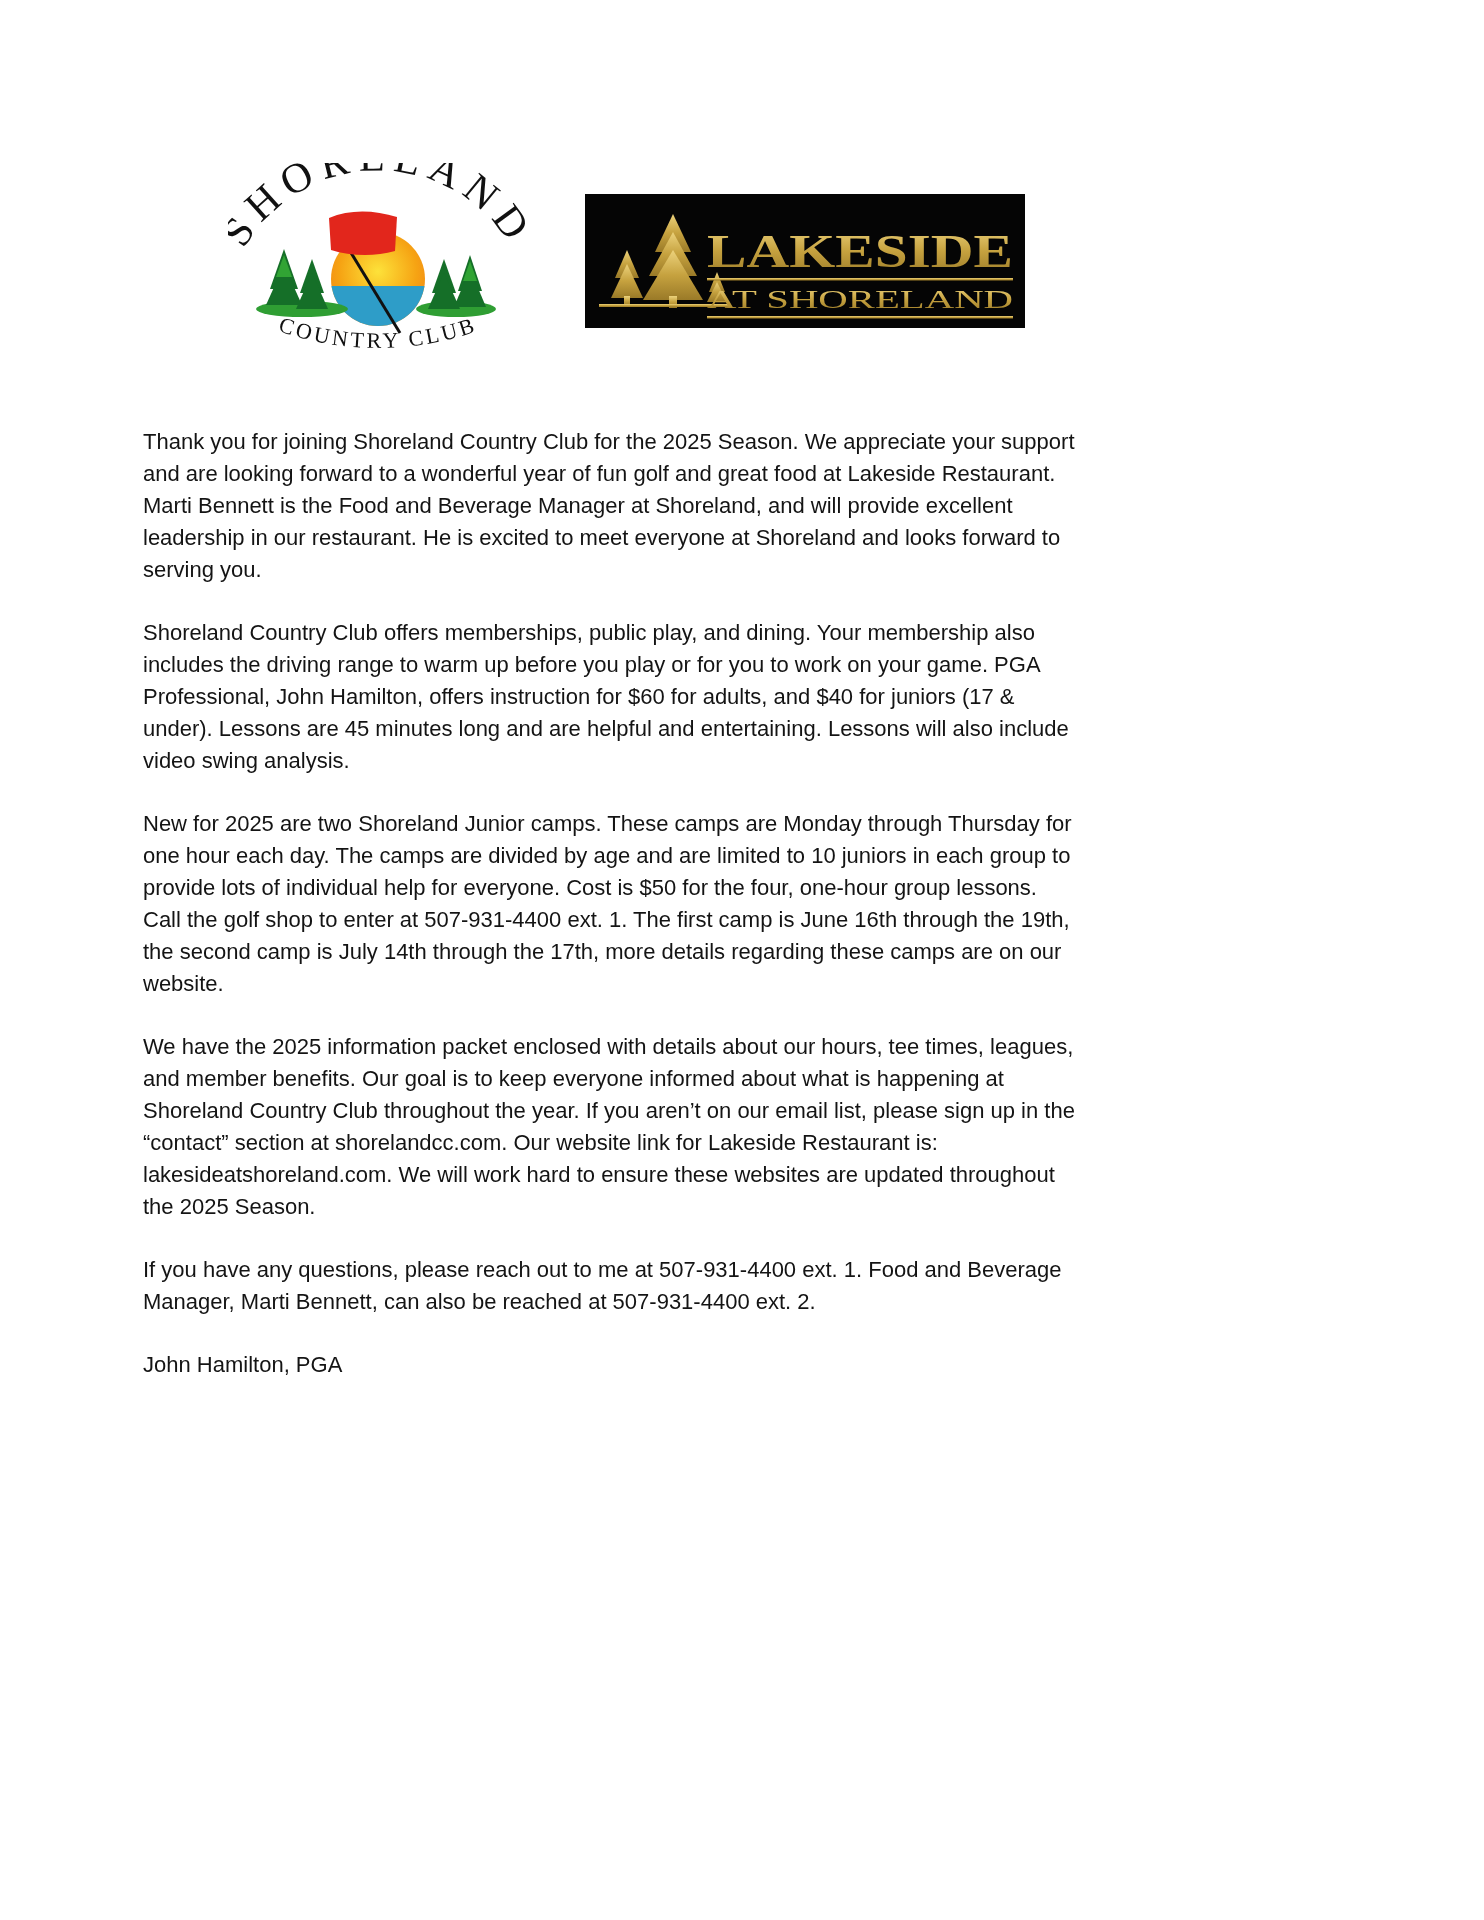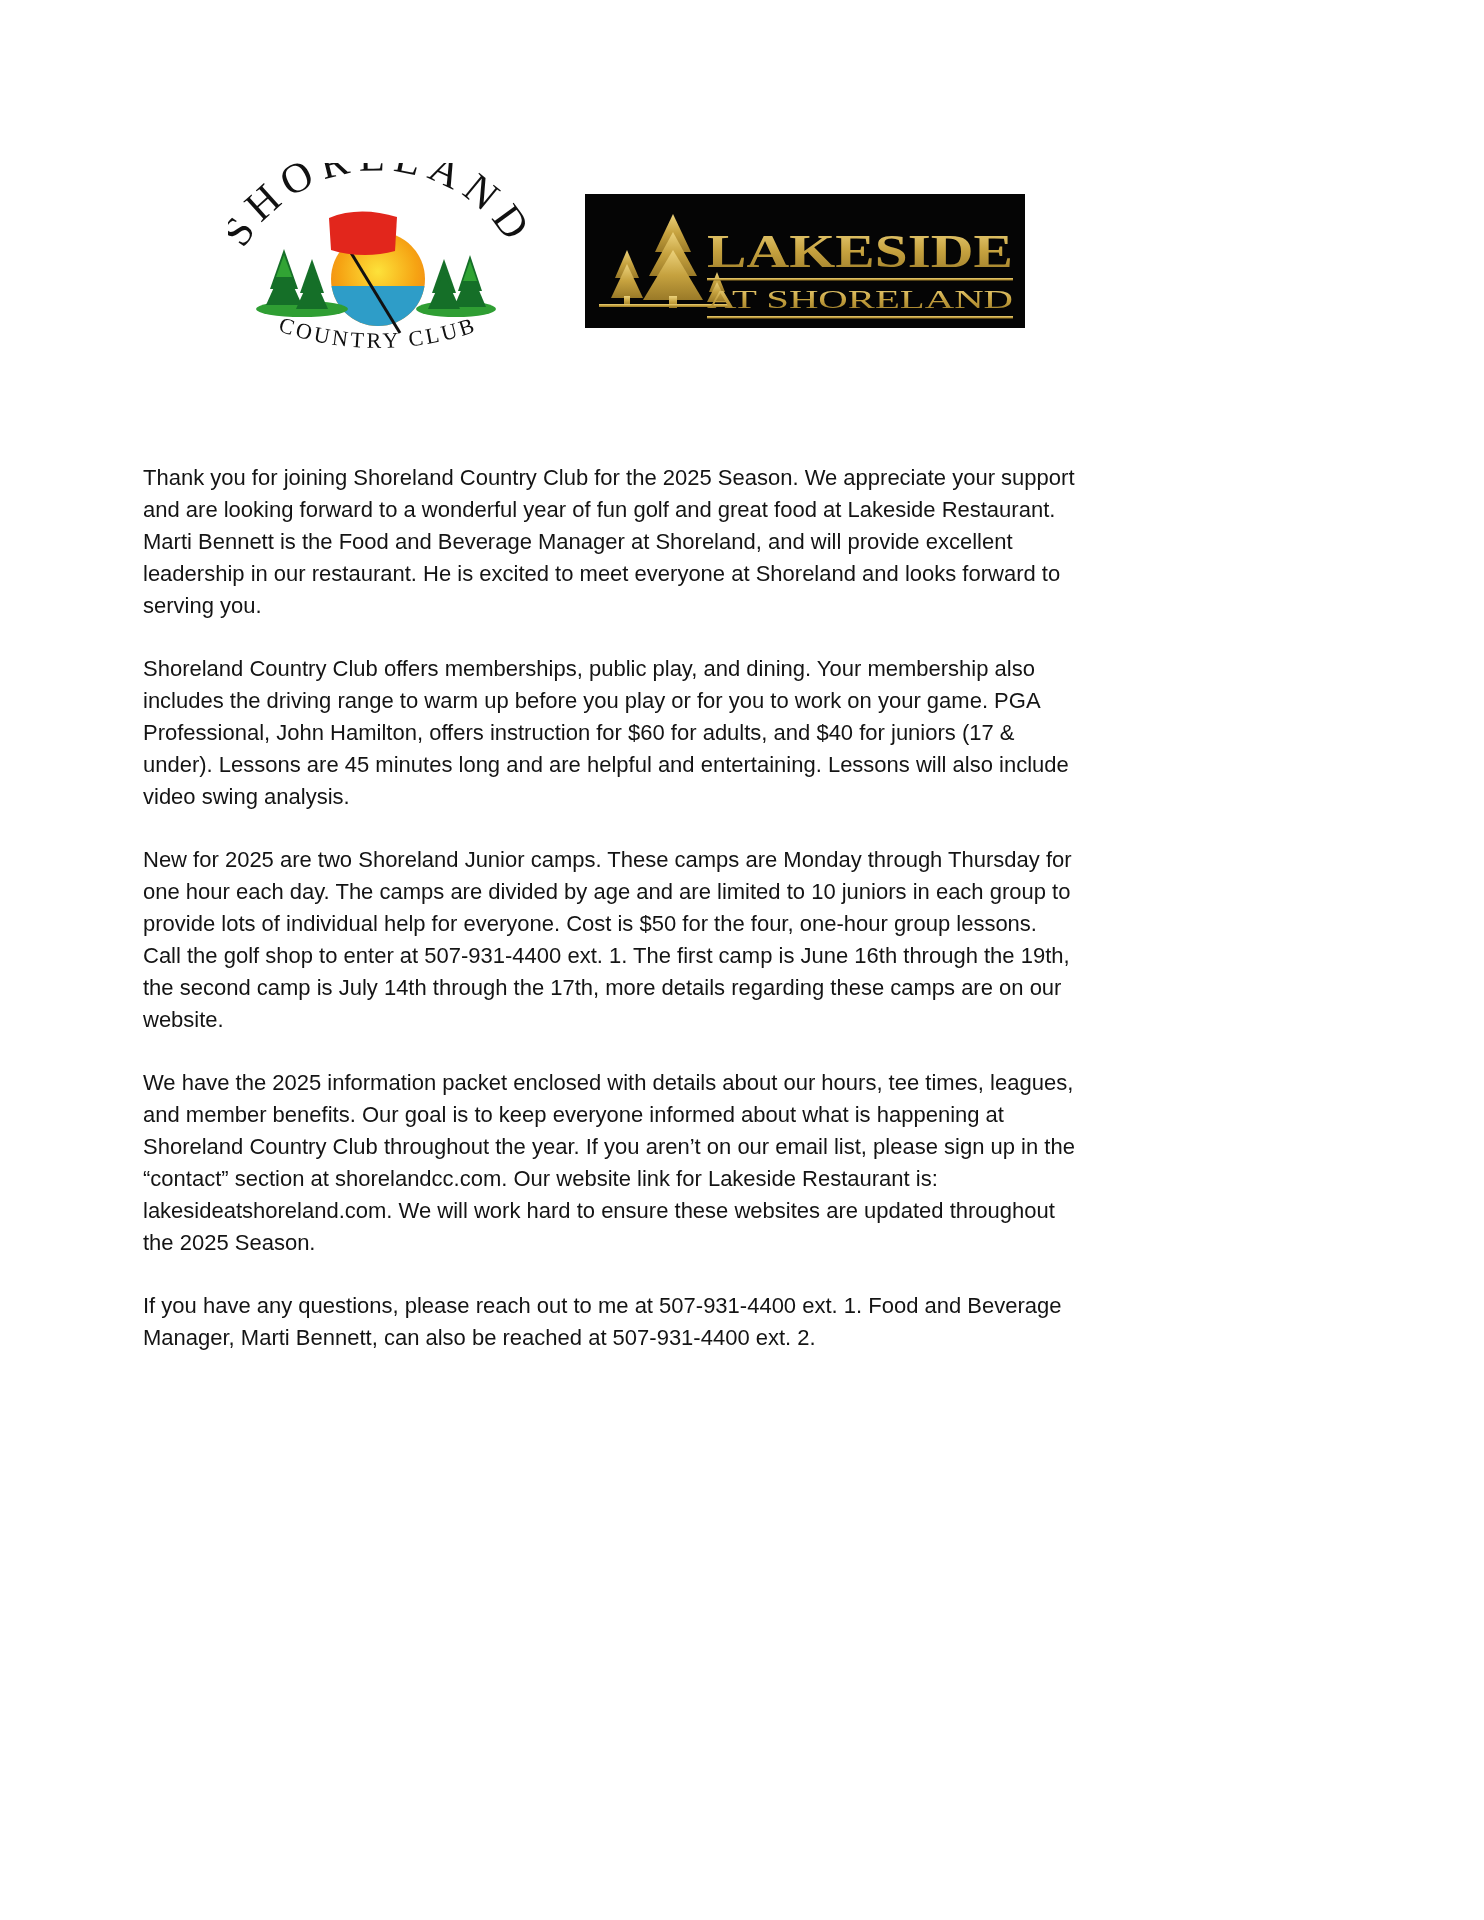--- a/index.html
+++ b/index.html
@@ -16,21 +16,21 @@
   .logo-row {
     display: flex;
     align-items: center;
     gap: 57px;
     padding-top: 163px;
     padding-left: 228px;
   }
   .content {
     width: 932px;
     margin-left: 143px;
-    margin-top: 104px;
+    margin-top: 68px;
     font-size: 22px;
     line-height: 32px;
   }
   .content p {
     margin: 0 0 31px 0;
   }
   .closing { margin-top: 71px !important; margin-bottom: 0 !important; }
   .signature { margin-top: 22px !important; margin-bottom: 0 !important; }
   svg text { user-select: none; }
 </style>
@@ -123,15 +123,16 @@
     </svg>
 
   </div>
 
   <div class="content">
     <p>Thank you for joining Shoreland Country Club for the 2025 Season. We appreciate your support and are looking forward to a wonderful year of fun golf and great food at Lakeside Restaurant. Marti Bennett is the Food and Beverage Manager at Shoreland, and will provide excellent leadership in our restaurant. He is excited to meet everyone at Shoreland and looks forward to serving you.</p>
     <p>Shoreland Country Club offers memberships, public play, and dining. Your membership also includes the driving range to warm up before you play or for you to work on your game. PGA Professional, John Hamilton, offers instruction for $60 for adults, and $40 for juniors (17 &amp; under). Lessons are 45 minutes long and are helpful and entertaining. Lessons will also include video swing analysis.</p>
     <p>New for 2025 are two Shoreland Junior camps. These camps are Monday through Thursday for one hour each day. The camps are divided by age and are limited to 10 juniors in each group to provide lots of individual help for everyone. Cost is $50 for the four, one-hour group lessons. Call the golf shop to enter at 507-931-4400 ext. 1. The first camp is June 16th through the 19th, the second camp is July 14th through the 17th, more details regarding these camps are on our website.</p>
     <p>We have the 2025 information packet enclosed with details about our hours, tee times, leagues, and member benefits. Our goal is to keep everyone informed about what is happening at Shoreland Country Club throughout the year. If you aren’t on our email list, please sign up in the “contact” section at shorelandcc.com. Our website link for Lakeside Restaurant is: lakesideatshoreland.com. We will work hard to ensure these websites are updated throughout the 2025 Season.</p>
     <p>If you have any questions, please reach out to me at 507-931-4400 ext. 1. Food and Beverage Manager, Marti Bennett, can also be reached at 507-931-4400 ext. 2.</p>
+    <p class="signature">John Hamilton, PGA</p>
   </div>
 
 </div>
 
 </body></html>

